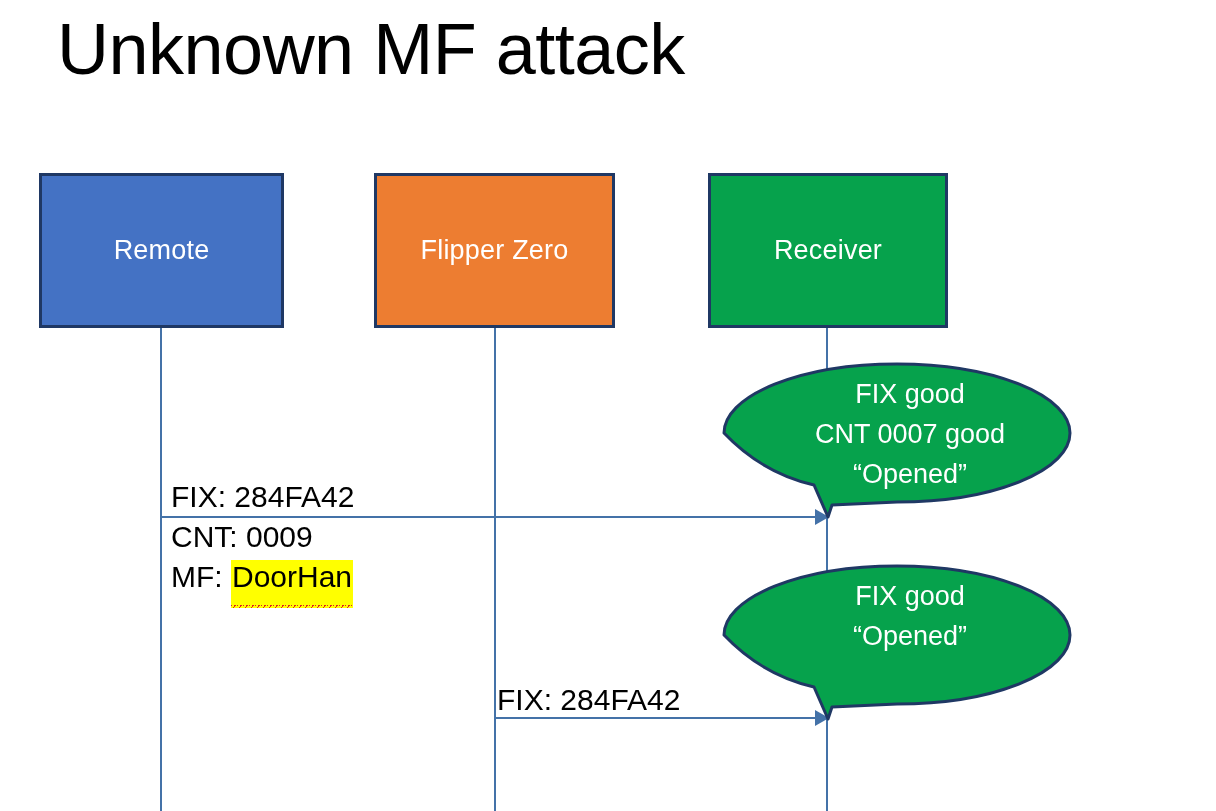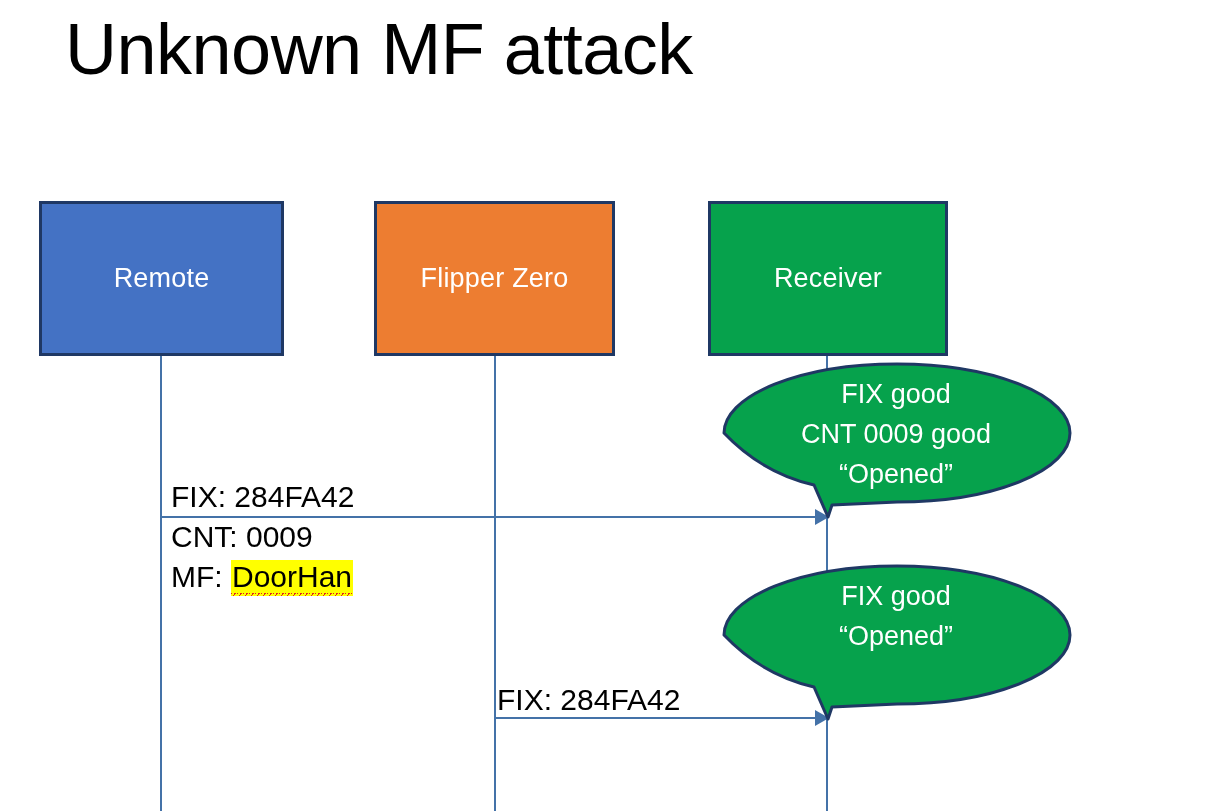--- a/index.html
+++ b/index.html
@@ -15,21 +15,21 @@
     position: relative;
     width: 1216px;
     height: 811px;
     background: #ffffff;
     overflow: hidden;
   }
 
   
   .slide-title {
     position: absolute;
-    left: 65px;
+    left: 57px;
     top: 6px;
     font-size: 72px;
     line-height: 86px;
     font-weight: 300;
     color: #000000;
     letter-spacing: -0.5px;
     white-space: nowrap;
     font-stretch: condensed;
   }
 
@@ -50,21 +50,20 @@
     position: absolute;
     box-sizing: border-box;
     border: 3px solid #1f3864;
     display: flex;
     align-items: center;
     justify-content: center;
     color: #ffffff;
     font-size: 27px;
     font-weight: 400;
     letter-spacing: 0.2px;
-    margin-top: 28px;
   }
   .actor-box.remote {
     left: 39px;  top: 173px;  width: 245px; height: 155px;
     background: #4472c4;
   }
   .actor-box.flipper {
     left: 374px; top: 173px;  width: 241px; height: 155px;
     background: #ed7d31;
   }
   .actor-box.receiver {
@@ -103,33 +102,33 @@
   .hl {
     background: #ffff00;
     padding: 0 1px;
   }
   .squiggle {
     background-image: repeating-linear-gradient(
       125deg, #e02020 0 1.2px, rgba(0,0,0,0) 1.2px 3px);
     background-repeat: repeat-x;
     background-size: 6px 3px;
     background-position: 0 100%;
-    padding-bottom: 3px;
+    padding-bottom: 15px;
   }
   .msg-label.lbl1 { left: 171px; top: 477px; }
   .msg-label.lbl2 { left: 497px; top: 680px; }
 
   
   .callout {
     position: absolute;
   }
   .callout svg { display: block; overflow: visible; }
   .callout .callout-text {
     position: absolute;
-    left: 0;
+    left: 14px;
     top: 0;
     width: 348px;
     text-align: center;
     color: #ffffff;
     font-size: 27px;
     line-height: 40px;
     pointer-events: none;
   }
   .callout .callout-text .line { display: block; }
   .callout.c1 { left: 722px; top: 360px; }
@@ -185,21 +184,21 @@
       <span>FIX: </span><span>284FA42</span>
     </span>
   </div>
 
   <div class="callout c1">
     <svg width="350" height="165" viewBox="0 0 350 165">
       <path d="M 2,73 A 173,69 0 0 1 348,73 A 173,69 0 0 1 175,142 L 110,145 L 106,157 L 92,125 Q 40,113 2,73 Z" fill="#06a24c" stroke="#1f3864" stroke-width="3" stroke-linejoin="round"></path>
     </svg>
     <div class="callout-text">
       <span class="line">FIX good</span>
-      <span class="line">CNT 0009 good</span>
+      <span class="line">CNT 0007 good</span>
       <span class="line">“Opened”</span>
     </div>
   </div>
 
   <div class="callout c2">
     <svg width="350" height="165" viewBox="0 0 350 165">
       <path d="M 2,73 A 173,69 0 0 1 348,73 A 173,69 0 0 1 175,142 L 110,145 L 106,157 L 92,125 Q 40,113 2,73 Z" fill="#06a24c" stroke="#1f3864" stroke-width="3" stroke-linejoin="round"></path>
     </svg>
     <div class="callout-text">
       <span class="line">FIX good</span>

